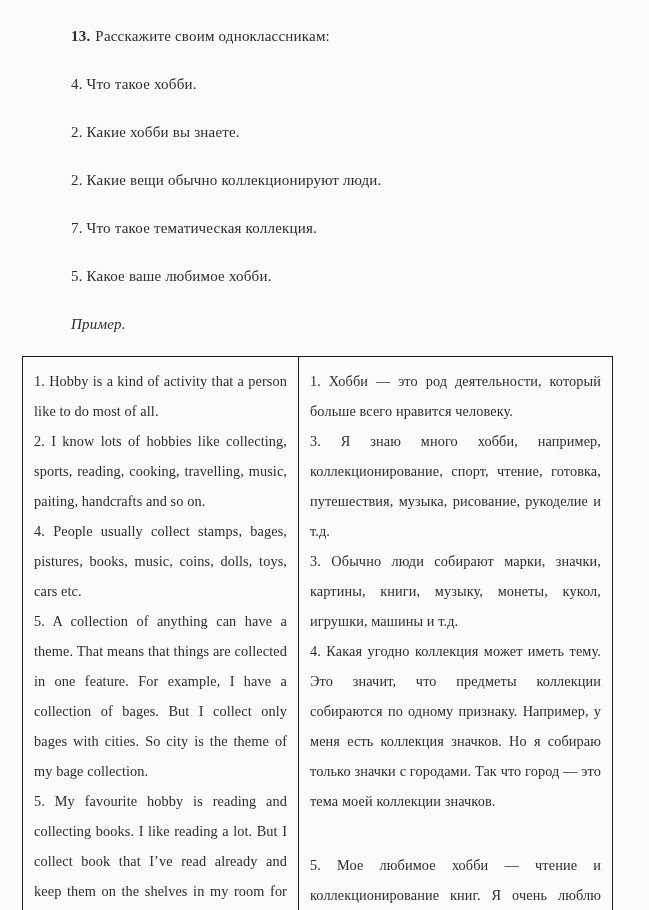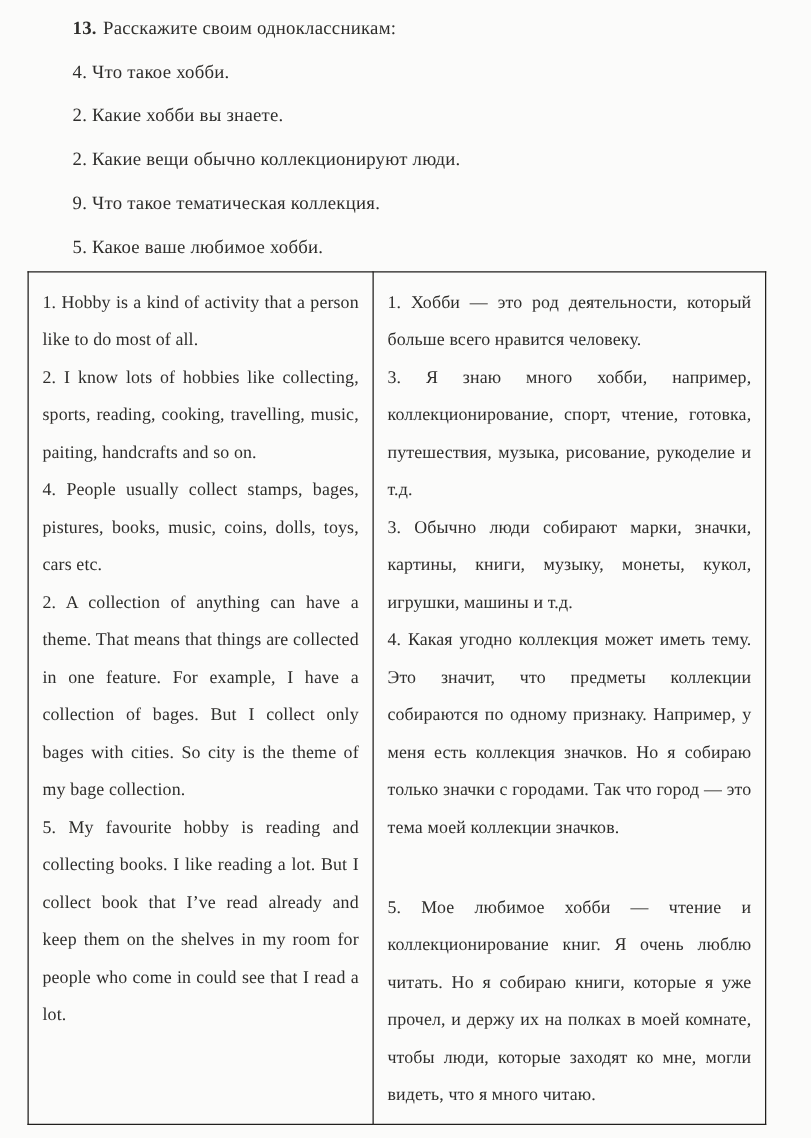--- a/index.html
+++ b/index.html
@@ -21,21 +21,21 @@
   .page {
     width: 649px;
     height: 910px;
     padding-top: 4px;
   }
   .task-header {
     padding-left: 55px;
     padding-right: 30px;
   }
   .task-header p {
-    margin: 3px;
+    margin: 16px;
     font-size: 15px;
     line-height: 32px;
     letter-spacing: 0.2px;
   }
   .task-number {
     font-weight: bold;
     margin-right: 5px;
   }
   .example-label {
     font-style: italic;
@@ -69,32 +69,33 @@
 </head>
 <body>
 
 <div class="page">
 
   <div class="task-header">
     <p class="task-line"><span class="task-number">13.</span><span class="task-title">Расскажите своим одноклассникам:</span></p>
     <p class="question">4. Что такое хобби.</p>
     <p class="question">2. Какие хобби вы знаете.</p>
     <p class="question">2. Какие вещи обычно коллекционируют люди.</p>
-    <p class="question">9. Что такое тематическая коллекция.</p>
+    <p class="question">7. Что такое тематическая коллекция.</p>
     <p class="question">5. Какое ваше любимое хобби.</p>
+    <p class="example-label">Пример.</p>
   </div>
 
   <table class="answers">
     <tbody>
         <tr>
       <td class="en">
         <p>1. Hobby is a kind of activity that a person like to do most of all.</p>
         <p>2. I know lots of hobbies like collecting, sports, reading, cooking, travelling, music, paiting, handcrafts and so on.</p>
         <p>4. People usually collect stamps, bages, pistures, books, music, coins, dolls, toys, cars etc.</p>
-        <p>2. A collection of anything can have a theme. That means that things are collected in one feature. For example, I have a collection of bages. But I collect only bages with cities. So city is the theme of my bage collection.</p>
+        <p>5. A collection of anything can have a theme. That means that things are collected in one feature. For example, I have a collection of bages. But I collect only bages with cities. So city is the theme of my bage collection.</p>
         <p>5. My favourite hobby is reading and collecting books. I like reading a lot. But I collect book that I’ve read already and keep them on the shelves in my room for people who come in could see that I read a lot.</p>
       </td>
       <td class="ru">
         <p>1. Хобби — это род деятельности, который больше всего нравится человеку.</p>
         <p>3. Я знаю много хобби, например, коллекционирование, спорт, чтение, готовка, путешествия, музыка, рисование, рукоделие и т.д.</p>
         <p>3. Обычно люди собирают марки, значки, картины, книги, музыку, монеты, кукол, игрушки, машины и т.д.</p>
         <p>4. Какая угодно коллекция может иметь тему. Это значит, что предметы коллекции собираются по одному признаку. Например, у меня есть коллекция значков. Но я собираю только значки с городами. Так что город — это тема моей коллекции значков.</p>
         <p class="gap">5. Мое любимое хобби — чтение и коллекционирование книг. Я очень люблю читать. Но я собираю книги, которые я уже прочел, и держу их на полках в моей комнате, чтобы люди, которые заходят ко мне, могли видеть, что я много читаю.</p>
       </td>
     </tr>

